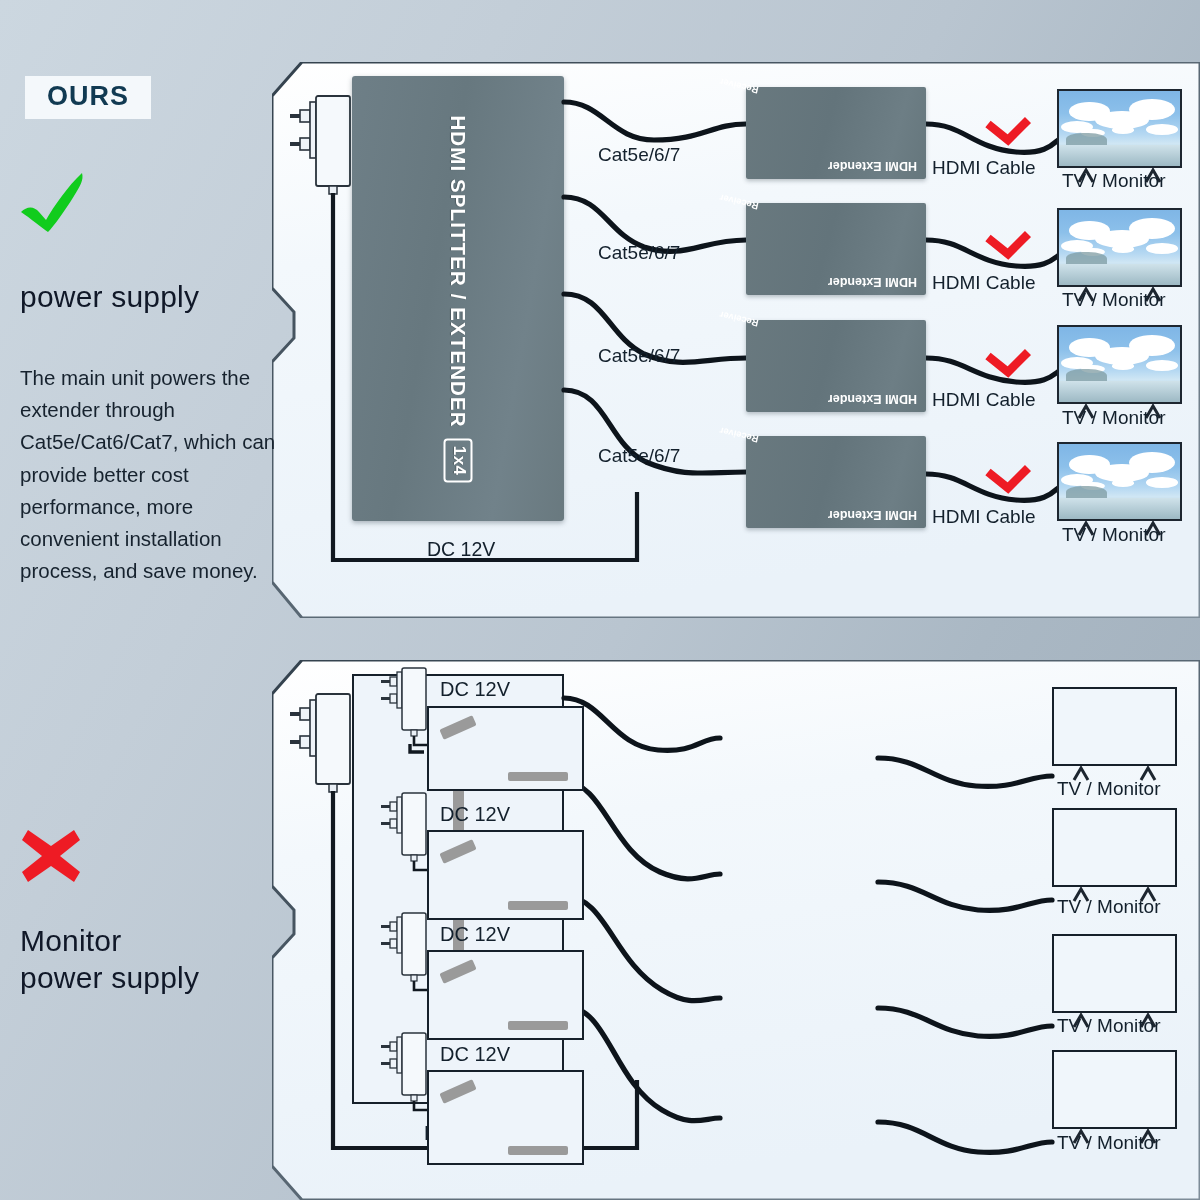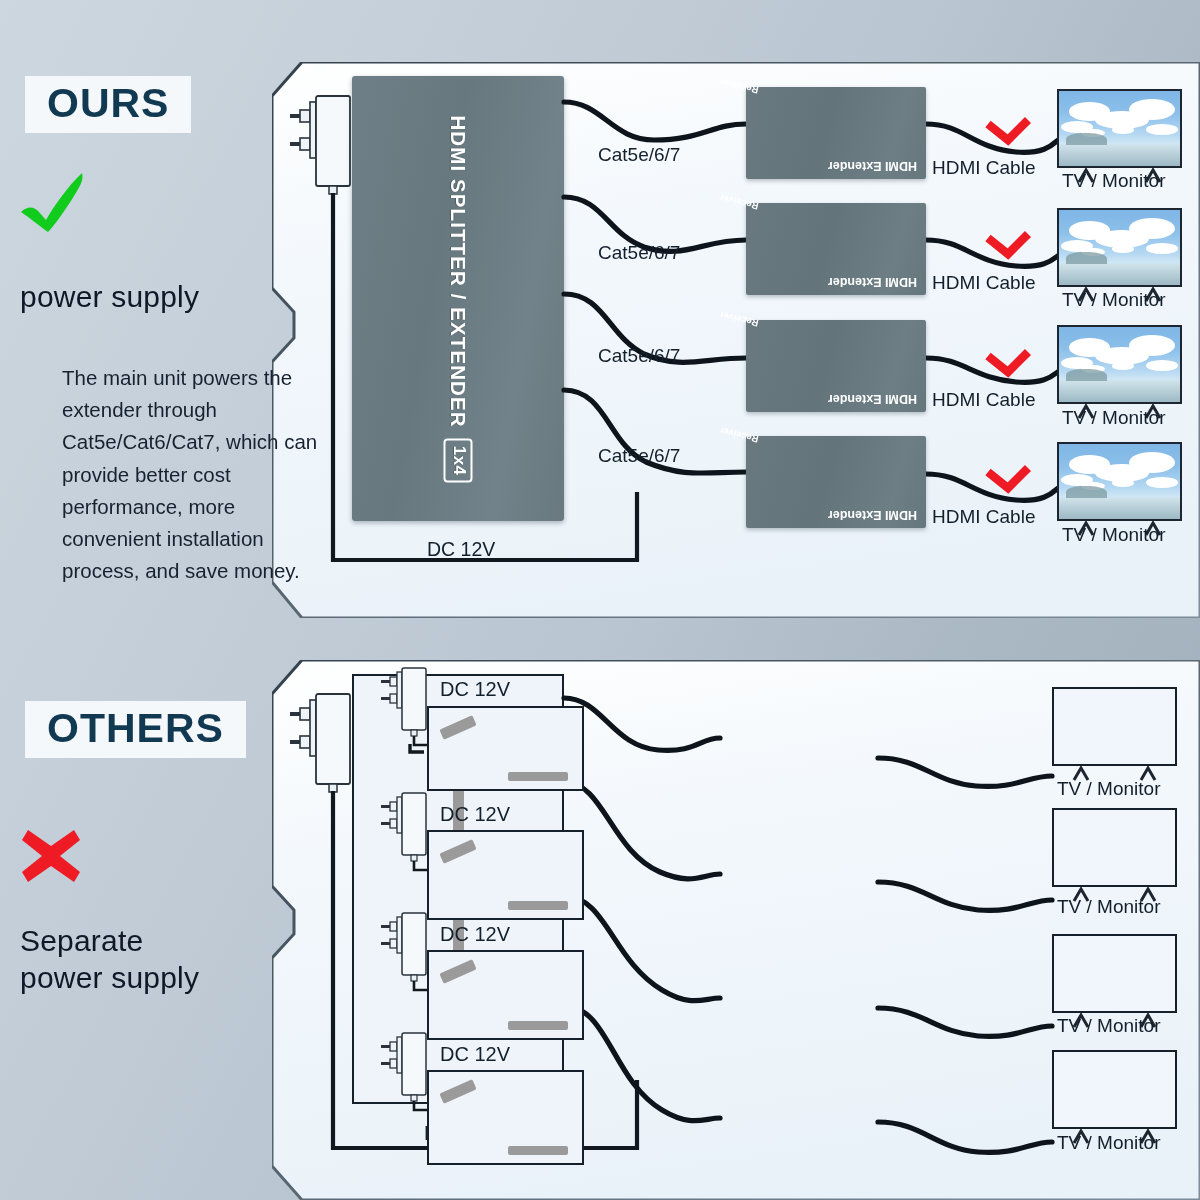--- a/index.html
+++ b/index.html
@@ -11,21 +11,21 @@
   #stage {
     position: relative; width: 1200px; height: 1200px;
     background: linear-gradient(118deg, #ccd7e0 0%, #c3ced8 28%, #b9c5d0 52%, #aab8c4 72%, #9fadba 100%);
   }
 
   
   .badge {
     position: absolute;
     background: #f4f8fb;
     color: #113a52;
-    font-size: 41px;
+    font-size: 27px;
     font-weight: bold;
     letter-spacing: 1px;
     padding: 7px 22px 9px 22px;
     line-height: 1;
   }
   .mark-check { position: absolute; }
   .mark-x { position: absolute; }
 
   .head {
     position: absolute;
@@ -459,28 +459,27 @@
 
   <div class="mark-check" style="left:18px; top:172px;">
     <svg width="78" height="62" viewBox="0 0 78 62">
       <path d="M3 40 C 9 34, 16 34, 21 40 L 28 48 C 36 34, 50 14, 64 1 C 66 8, 62 14, 56 24 C 46 40, 36 54, 30 60 C 24 56, 12 46, 3 40 Z" fill="#11cc1d"></path>
     </svg>
   </div>
 
   <div class="head" style="left:20px; top:278px;">
     <div>power supply</div>
   </div>
-  <div class="body-copy" style="left:20px; top:362px;margin-left:42px;">The main unit powers the extender through Cat5e/Cat6/Cat7, which can provide better cost performance, more convenient installation process, and save money.</div>
-
-  <div class="badge" style="left:25px; top:701px;">OTHERS</div>
+  <div class="body-copy" style="left:20px; top:362px;">The main unit powers the extender through Cat5e/Cat6/Cat7, which can provide better cost performance, more convenient installation process, and save money.</div>
+
 
   <div class="mark-x" style="left:20px; top:828px;">
     <svg width="62" height="56" viewBox="0 0 62 56">
       <path d="M8 2 L2 12 L22 28 L2 44 L8 54 L31 38 L54 54 L60 44 L40 28 L60 12 L54 2 L31 18 Z" fill="#ee1b24"></path>
     </svg>
   </div>
 
   <div class="head" style="left:20px; top:922px;">
-    <div>Separate</div>
+    <div>Monitor</div>
     <div>power supply</div>
   </div>
 
 </div>
 
 </body></html>

